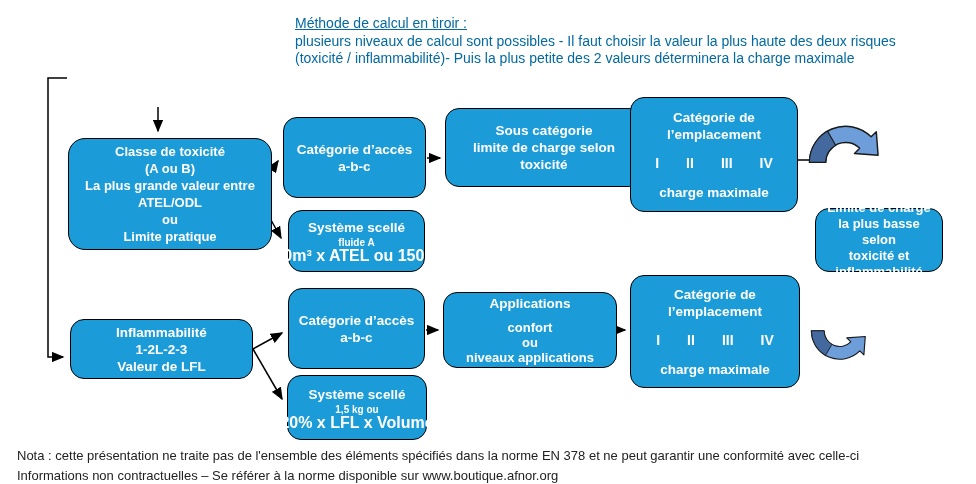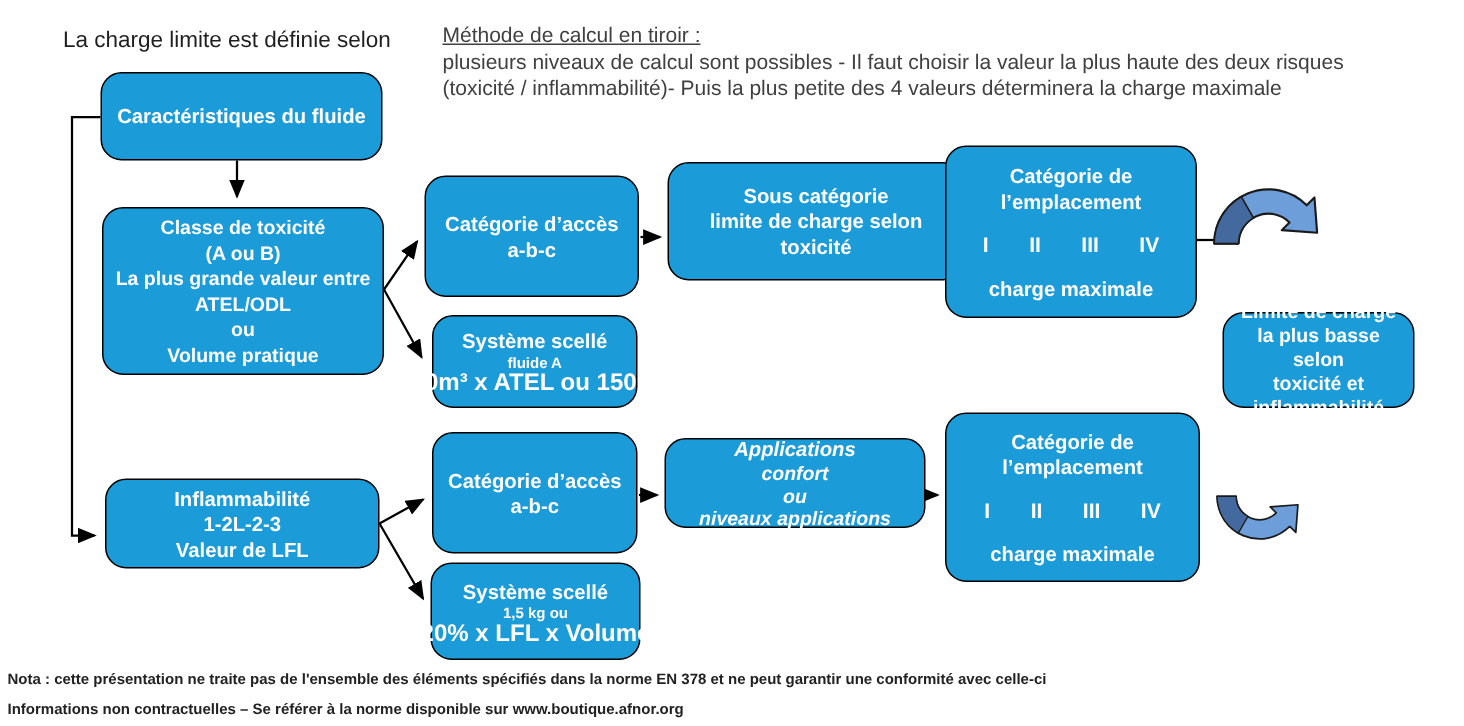--- a/index.html
+++ b/index.html
@@ -3,37 +3,37 @@
 <meta charset="utf-8">
 <style>
   html,body{margin:0;padding:0;background:#ffffff;}
   #slide{
     position:relative;width:976px;height:484px;background:#ffffff;
     font-family:"Liberation Sans", sans-serif;overflow:hidden;
   }
   .hdr-left{
     position:absolute;left:42px;top:18px;font-size:15px;color:#1f1f1f;white-space:nowrap;
   }
-  .method{position:absolute;left:295px;top:15px;font-size:14px;color:#404040;line-height:17.5px;}
+  .method{position:absolute;left:295px;top:15px;font-size:14px;color:#0369a1;line-height:17.5px;}
   .method .m-title{text-decoration:underline;}
   .box{
     position:absolute;background:#1B9CD8;border:1.6px solid #000;border-radius:14px;
     color:#fff;font-weight:bold;display:flex;flex-direction:column;align-items:center;
     justify-content:center;text-align:center;font-size:13.5px;line-height:17px;
     box-sizing:border-box;
   }
   .box .ln{white-space:nowrap;}
   .box .small{font-size:10px;line-height:13px;}
   .box .sub{font-size:16px;line-height:14px;}
   .tight{font-size:13px;}
   .numerals{display:flex;gap:27px;margin:12px 0;font-size:14px;}
   .gap8{height:8px;}
   #connectors{position:absolute;left:0;top:0;pointer-events:none;}
   .curved{position:absolute;}
-  .note{position:absolute;left:5px;font-size:10px;color:#222;white-space:nowrap;font-weight:bold;}
+  .note{position:absolute;left:17px;font-size:13px;color:#222;white-space:nowrap;}
 </style>
 </head>
 <body>
 
 <div id="slide">
 
   <svg id="connectors" width="976" height="484" viewBox="0 0 976 484">
     <defs>
       <marker id="ah" markerWidth="9" markerHeight="7" refX="7.5" refY="3.5" orient="auto">
         <path d="M0,0 L8.5,3.5 L0,7 Z" fill="#000"></path>
@@ -47,38 +47,34 @@
       <path d="M253,349 L282,333" marker-end="url(#ah)"></path>
       <path d="M253,349 L282,399" marker-end="url(#ah)"></path>
       <path d="M427,158 L440,158" marker-end="url(#ah)"></path>
       <path d="M613,158 L625,158" marker-end="url(#ah)"></path>
       <path d="M426,330 L438,330" marker-end="url(#ah)"></path>
       <path d="M618,330 L625,330" marker-end="url(#ah)"></path>
       <path d="M798,160 L813,160"></path>
     </g>
   </svg>
 
-  <div class="hdr-left">La charge limite est définie selon</div>
   <div class="method">
     <div class="m-title">Méthode de calcul en tiroir :</div>
     <div>plusieurs niveaux de calcul sont possibles - Il faut choisir la valeur la plus haute des deux risques</div>
-    <div>(toxicité / inflammabilité)- Puis la plus petite des 4 valeurs déterminera la charge maximale</div>
+    <div>(toxicité / inflammabilité)- Puis la plus petite des 2 valeurs déterminera la charge maximale</div>
   </div>
 
-  <div class="box" style="left:67px;top:48px;width:188px;height:59px;">
-    <div class="ln">Caractéristiques du fluide</div>
-  </div>
 
-  <div class="box tight" style="left:68px;top:138px;width:188px;height:112px;">
+  <div class="box tight" style="left:68px;top:138px;width:204px;height:112px;border-radius:17px;">
     <div class="ln">Classe de toxicité</div>
     <div class="ln">(A ou B)</div>
     <div class="ln">La plus grande valeur entre</div>
     <div class="ln">ATEL/ODL</div>
     <div class="ln">ou</div>
-    <div class="ln">Volume pratique</div>
+    <div class="ln">Limite pratique</div>
   </div>
 
   <div class="box" style="left:283px;top:117px;width:143px;height:81px;">
     <div class="ln">Catégorie d’accès</div>
     <div class="ln">a-b-c</div>
   </div>
 
   <div class="box" style="left:288px;top:210px;width:137px;height:62px;">
     <div class="ln">Système scellé</div>
     <div class="ln small">fluide A</div>
@@ -115,21 +111,21 @@
     <div class="ln">Inflammabilité</div>
     <div class="ln">1-2L-2-3</div>
     <div class="ln">Valeur de LFL</div>
   </div>
 
   <div class="box" style="left:288px;top:288px;width:137px;height:81px;">
     <div class="ln">Catégorie d’accès</div>
     <div class="ln">a-b-c</div>
   </div>
 
-  <div class="box" style="left:443px;top:292px;width:174px;height:60px;font-style:italic;">
+  <div class="box" style="left:443px;top:292px;width:174px;height:76px;">
     <div class="ln">Applications</div>
     <div class="gap8"></div>
     <div class="ln tight" style="line-height:15px;">confort</div>
     <div class="ln tight" style="line-height:15px;">ou</div>
     <div class="ln tight" style="line-height:15px;">niveaux applications</div>
   </div>
 
   <div class="box" style="left:287px;top:375px;width:140px;height:65px;">
     <div class="ln">Système scellé</div>
     <div class="ln small">1,5 kg ou</div>

